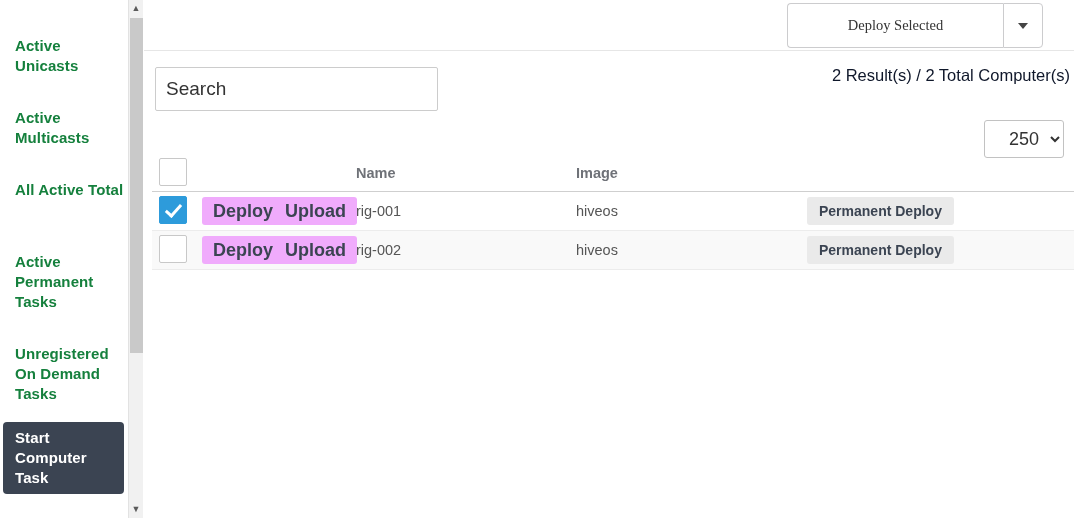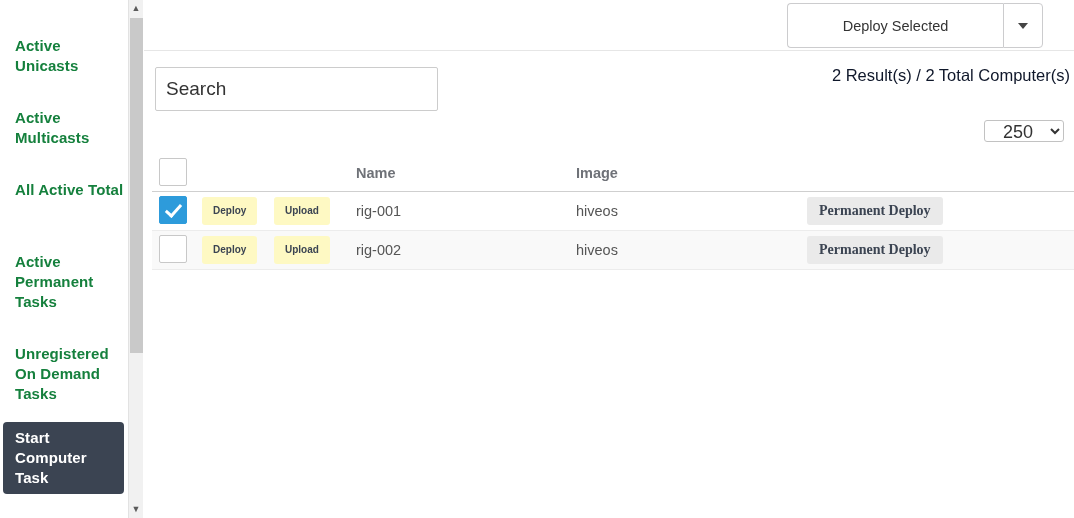--- a/index.html
+++ b/index.html
@@ -109,21 +109,21 @@
     box-sizing: border-box;
   }
   #deploy-selected-button {
     flex: 1 1 auto;
     border: 1px solid #ccccce;
     border-right: none;
     border-radius: 4px 0 0 4px;
     background: #ffffff;
     color: #333333;
     font-size: 14.5px;
-    font-family: Liberation Sans, sans-serif;
+    font-family: Liberation Serif, serif;
     display: flex;
     align-items: center;
     justify-content: center;
     cursor: pointer;
     box-sizing: border-box;
   }
   #deploy-selected-caret {
     width: 40px;
     border: 1px solid #ccccce;
     border-radius: 0 4px 4px 0;
@@ -178,29 +178,29 @@
     color: #0f172a;
     white-space: nowrap;
   }
 
   
   #page-size-select {
     position: absolute;
     left: 840px;
     top: 120px;
     width: 80px;
-    height: 22px;
+    height: 38px;
     box-sizing: border-box;
     font-size: 18px;
     font-family: "Liberation Sans", sans-serif;
     color: #333333;
     border: 1px solid #c2c2c2;
     border-radius: 3px;
     background: #ffffff;
-    padding-left: 14px;
+    padding-left: 20px;
   }
 
   
   #computer-table {
     position: absolute;
     left: 8px;
     top: 155px;
     width: 924px;
     border-collapse: collapse;
     table-layout: fixed;
@@ -258,40 +258,40 @@
     width: 6px;
     height: 13px;
     border: solid #ffffff;
     border-width: 0 3px 3px 0;
     transform: rotate(42deg);
   }
 
   
   .row-btn {
     display: inline-block;
-    background: #fef9c3;
+    background: #f0abfc;
     color: #3b4452;
     border: none;
     border-radius: 3px;
-    font-size: 10px;
+    font-size: 18px;
     font-weight: bold;
     font-family: "Liberation Sans", sans-serif;
     padding: 7px 11px;
     cursor: pointer;
     line-height: 14px;
   }
   .perm-btn {
     display: inline-block;
     background: #eaeaea;
     color: #3b4452;
     border: none;
     border-radius: 3px;
     font-size: 14px;
     font-weight: bold;
-    font-family: Liberation Serif, serif;
+    font-family: Liberation Sans, sans-serif;
     padding: 7px 12px;
     cursor: pointer;
     line-height: 14px;
     margin-left: 13px;
   }
   .cell-text { padding-left: 2px; margin-left: 36px; }
 </style>
 </head>
 <body>
 

